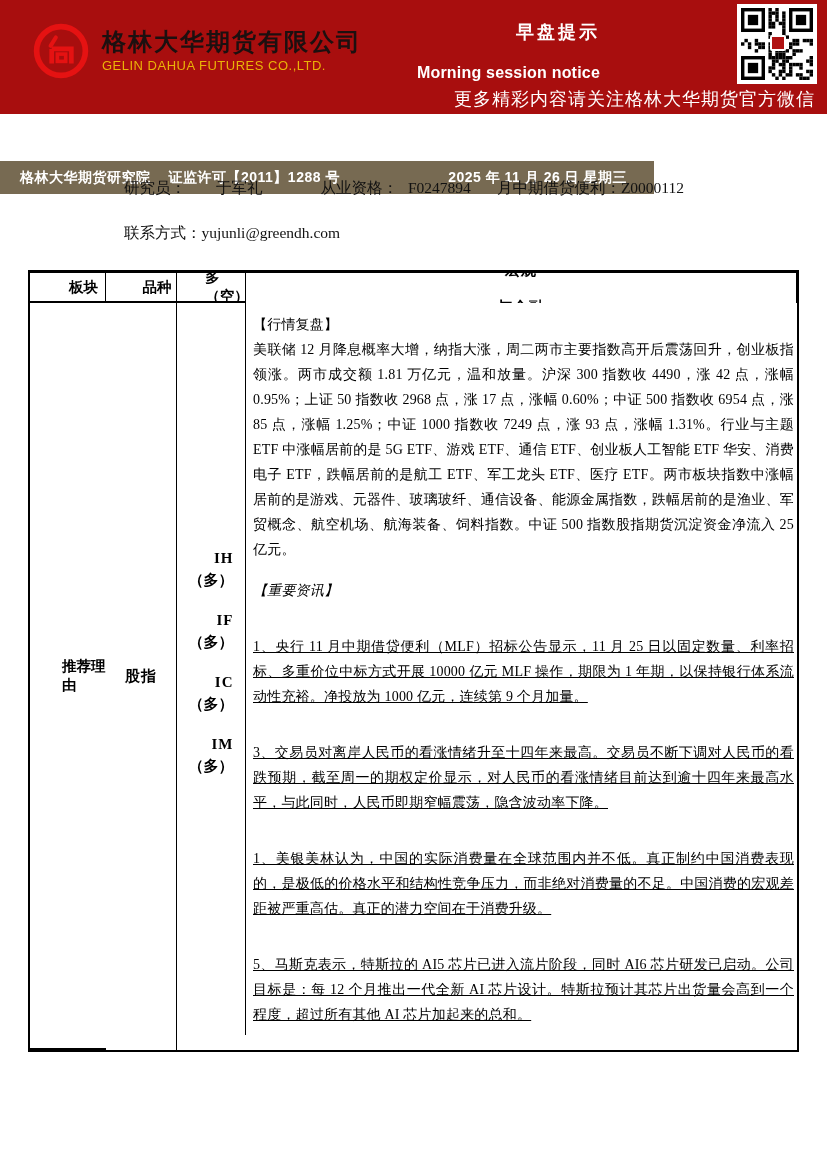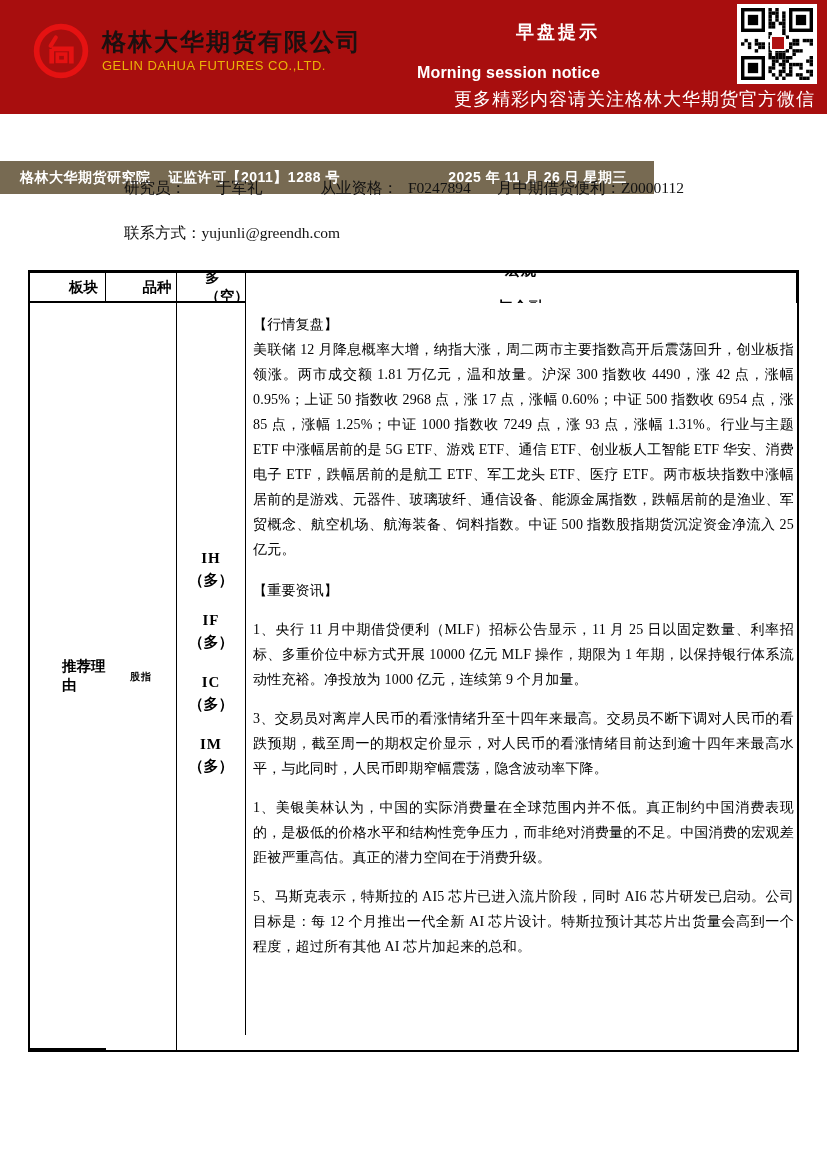--- a/index.html
+++ b/index.html
@@ -79,34 +79,34 @@
   .td-center {
     display:flex; flex-direction:column; align-items:center; justify-content:center;
     font-weight:bold; color:#000; text-align:center;
   }
   .sector-line {
     font-family:"Liberation Sans","DejaVu Sans",sans-serif;
     font-size:15px; line-height:37px; letter-spacing:1px;
   }
   .variety-text {
     font-family:"Liberation Sans","DejaVu Sans",sans-serif;
-    font-size:10px; letter-spacing:1px;
+    font-size:15px; letter-spacing:1px;
   }
   .pos-cell { transform:translateY(-15px); }
   .pos-group { margin:9px 0; font-size:15px; }
-  .pos-code { line-height:22px; letter-spacing:1px; }
+  .pos-code { line-height:22px; letter-spacing:1px;text-align:right; }
   .pos-dir  { line-height:22px; }
 
   .reason-cell { padding:9px 3px 0 7px; }
   .reason-cell p {
     font-size:14px; line-height:25px; color:#000;
     text-align:justify; letter-spacing:0.2px;
   }
-  .news-title { margin-top:16px; }
-  .news-item  { margin-top:14px; }
+  .news-title { margin-top:16px;font-style:italic; }
+  .news-item  { margin-top:31px;text-decoration:underline; }
 </style>
 </head>
 <body>
 
 <div class="page">
 
   <header class="topbar">
     <svg class="logo-emblem" viewBox="0 0 54 54">
       <circle cx="27" cy="27" r="23.5" fill="none" stroke="#e51212" stroke-width="5.5"></circle>
       <path d="M22 14 L17 22" fill="none" stroke="#e51212" stroke-width="4" stroke-linecap="round"></path>

